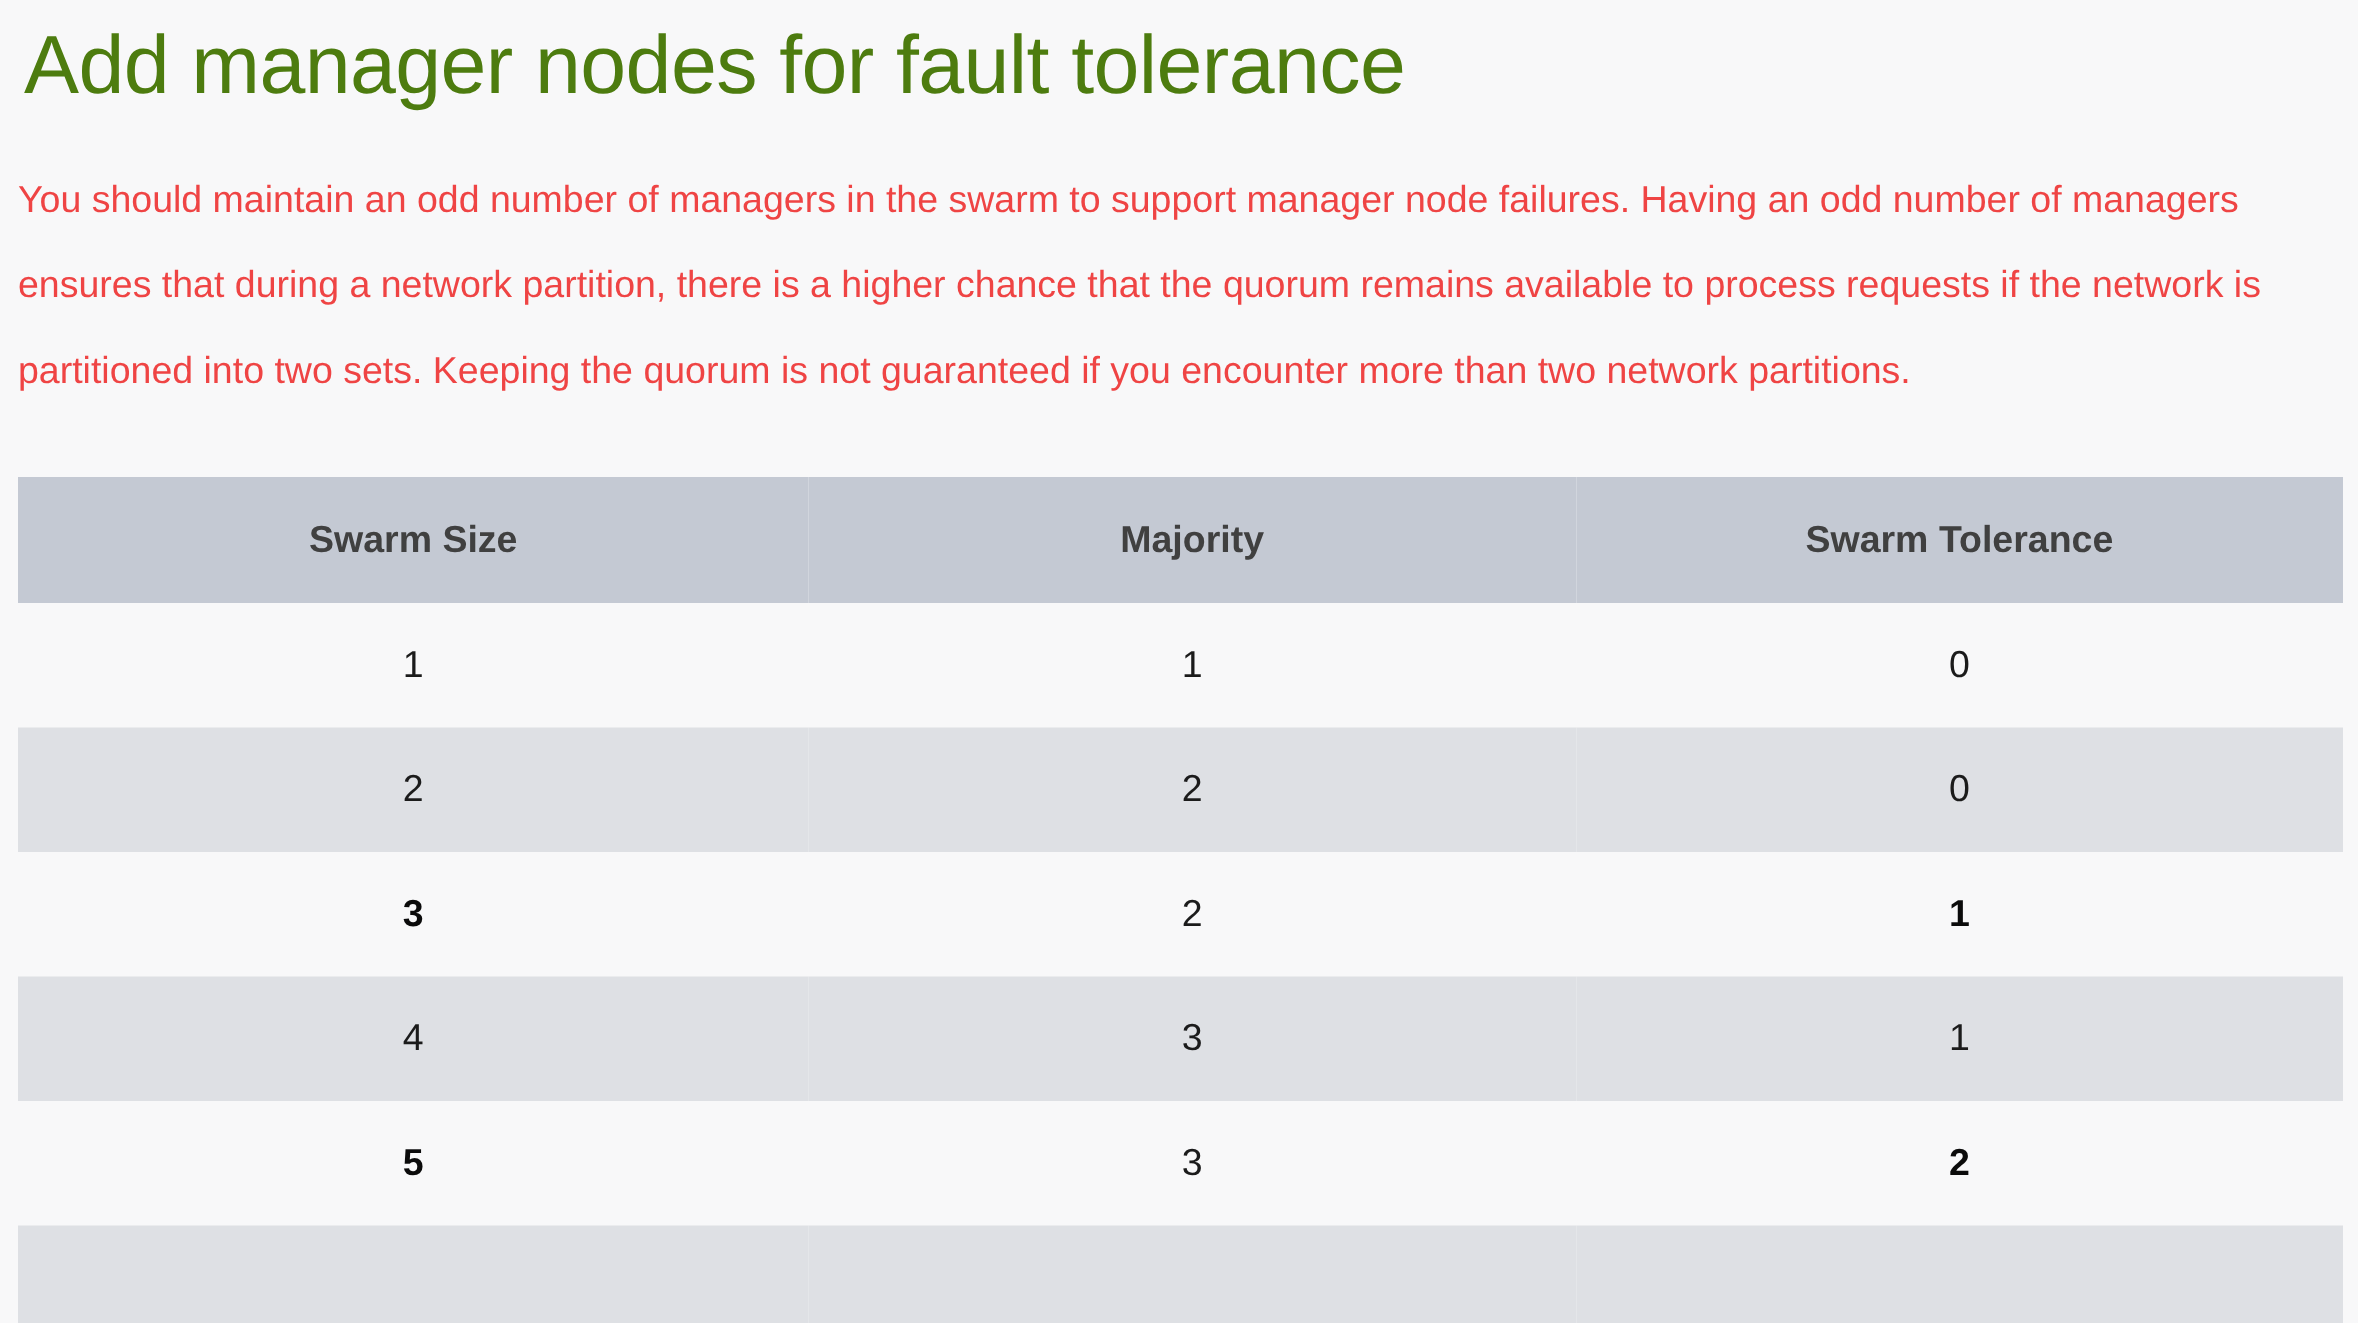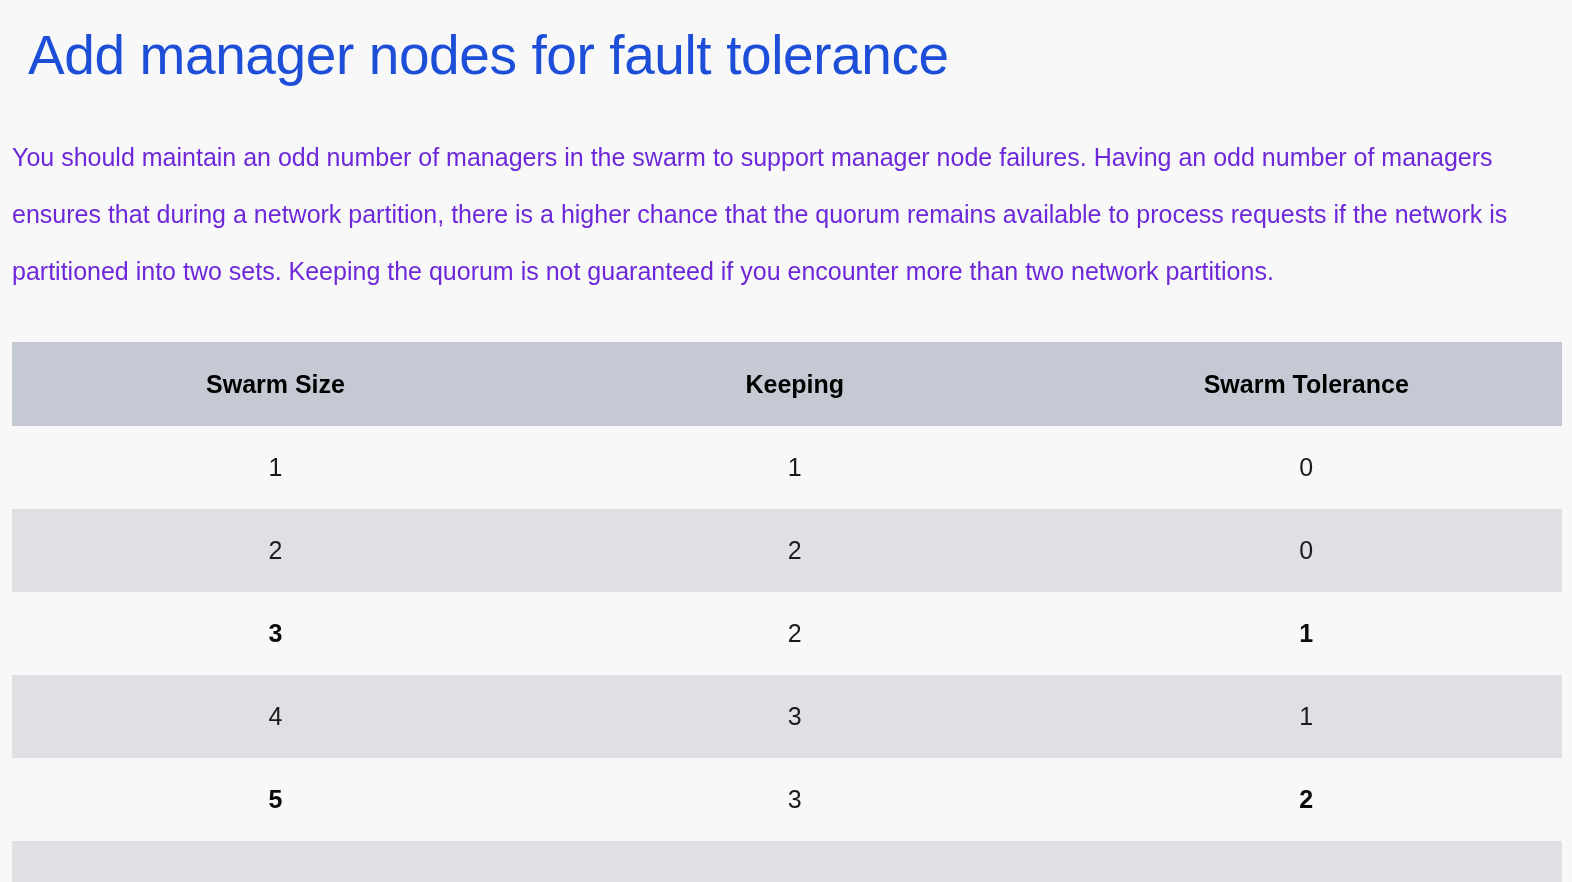--- a/index.html
+++ b/index.html
@@ -19,37 +19,37 @@
 
   .page {
     width: 1572px;
     height: 882px;
     box-sizing: border-box;
     padding: 0;
     position: relative;
   }
 
   .page-title {
-    margin: 16px;
+    margin: 4px;
     padding: 0 12px;
     font-size: 55px;
     font-weight: 400;
     line-height: 78px;
     letter-spacing: -0.4px;
-    color: #1d4ed8;
+    color: #4d7c0f;
     white-space: nowrap;
   }
 
   .intro-paragraph {
     margin: 0;
     padding: 19px 12px 0 12px;
     font-size: 25px;
     line-height: 57px;
     font-weight: 400;
-    color: #6d28d9;
+    color: #ef4444;
     max-width: 1548px;
   }
 
   .table-wrap {
     margin-top: 42px;
     padding: 0 10px 0 12px;
   }
 
   table.fault-table {
     width: 100%;
@@ -57,21 +57,21 @@
     table-layout: fixed;
     font-size: 25px;
   }
 
   table.fault-table col.c1 { width: 34%; }
   table.fault-table col.c2 { width: 33%; }
   table.fault-table col.c3 { width: 33%; }
 
   table.fault-table thead th {
     background: #c4c9d3;
-    color: #000000;
+    color: #404040;
     font-weight: 700;
     font-size: 25px;
     text-align: center;
     height: 84px;
     padding: 0;
     border: none;
     vertical-align: middle;
   }
 
   table.fault-table tbody td {
@@ -109,21 +109,21 @@
   <div class="table-wrap">
     <table class="fault-table">
       <colgroup>
         <col class="c1">
           <col class="c2">
           <col class="c3">
       </colgroup>
       <thead>
         <tr>
           <th>Swarm Size</th>
-          <th>Keeping</th>
+          <th>Majority</th>
           <th>Swarm Tolerance</th>
         </tr>
       </thead>
       <tbody>
         <tr class="row-odd">
           <td>1</td>
           <td>1</td>
           <td>0</td>
         </tr>
         <tr class="row-even">

